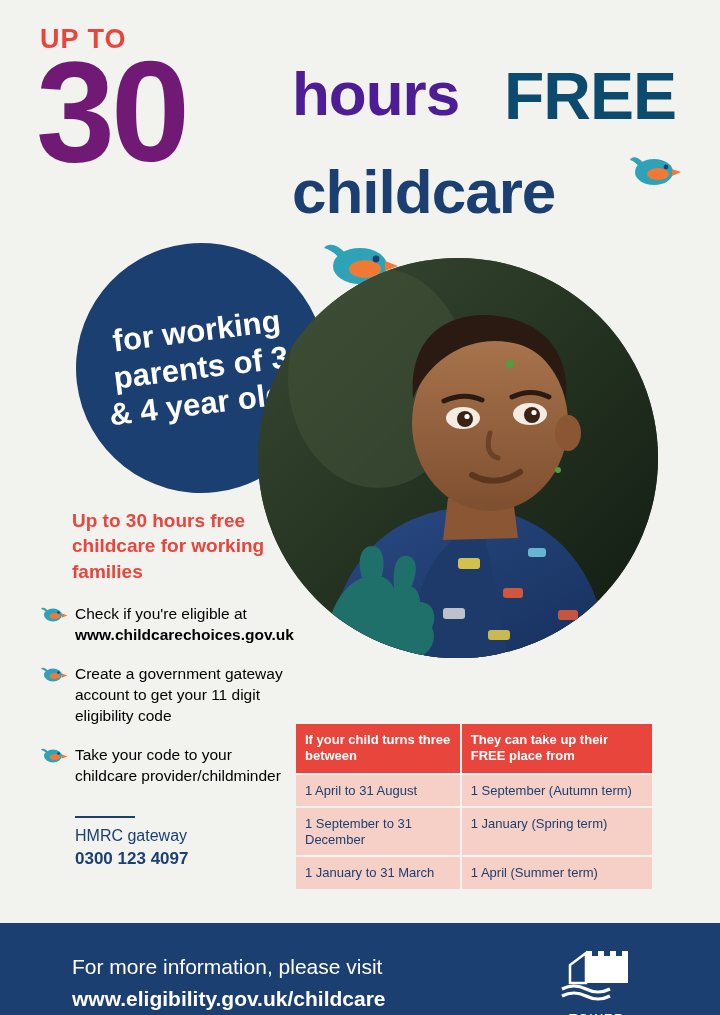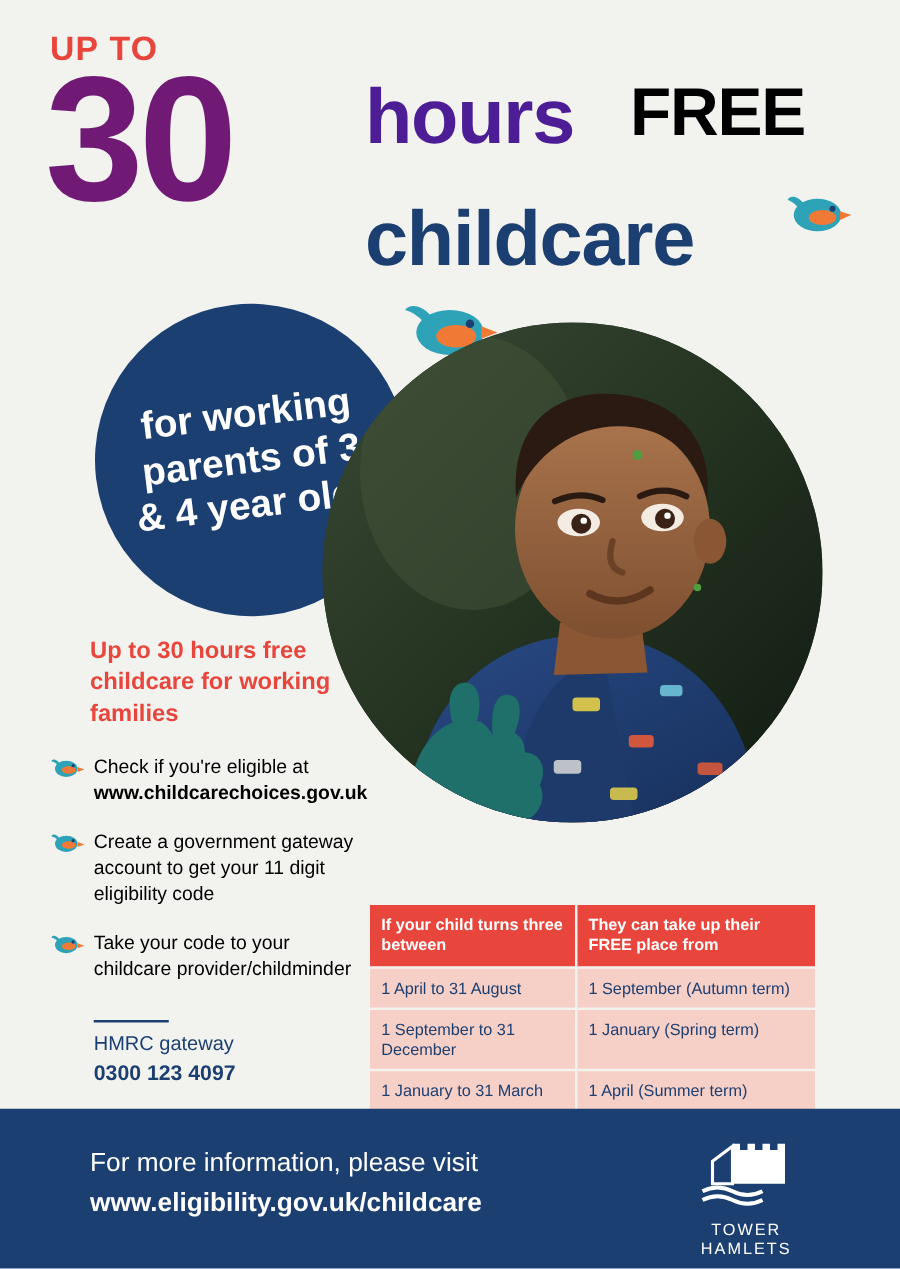--- a/index.html
+++ b/index.html
@@ -58,23 +58,23 @@
     font-size: 62px;
     font-weight: bold;
     color: #4c1d95;
     line-height: 1;
     letter-spacing: -1px;
   }
   .free {
     position: absolute;
     left: 468px;
     top: 10px;
-    font-size: 54px;
-    font-weight: bold;
-    color: #000000;
+    font-size: 66px;
+    font-weight: bold;
+    color: #0c4a6e;
     line-height: 1;
     letter-spacing: -1px;
   }
   .childcare {
     position: absolute;
     left: 256px;
     top: 108px;
     font-size: 62px;
     font-weight: bold;
     color: #1c3f72;
@@ -201,21 +201,21 @@
     border-right: 2px solid #f2f2ef;
     line-height: 1.2;
   }
   .table td:last-child { border-right: none; }
   
   .footer {
     position: absolute;
     left: 0;
     bottom: 0;
     width: 720px;
-    height: 128px;
+    height: 92px;
     background: #1c3f72;
     color: #ffffff;
   }
   .footer-text {
     position: absolute;
     left: 72px;
     top: 28px;
     font-size: 21px;
     line-height: 1.5;
   }

